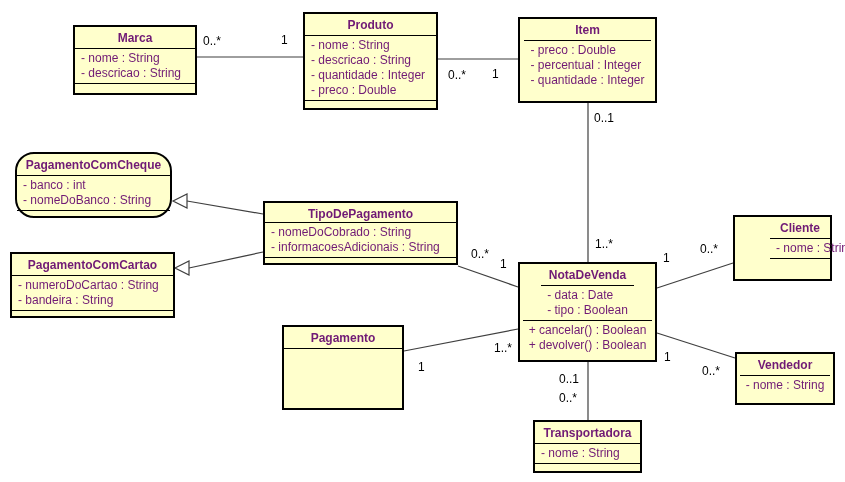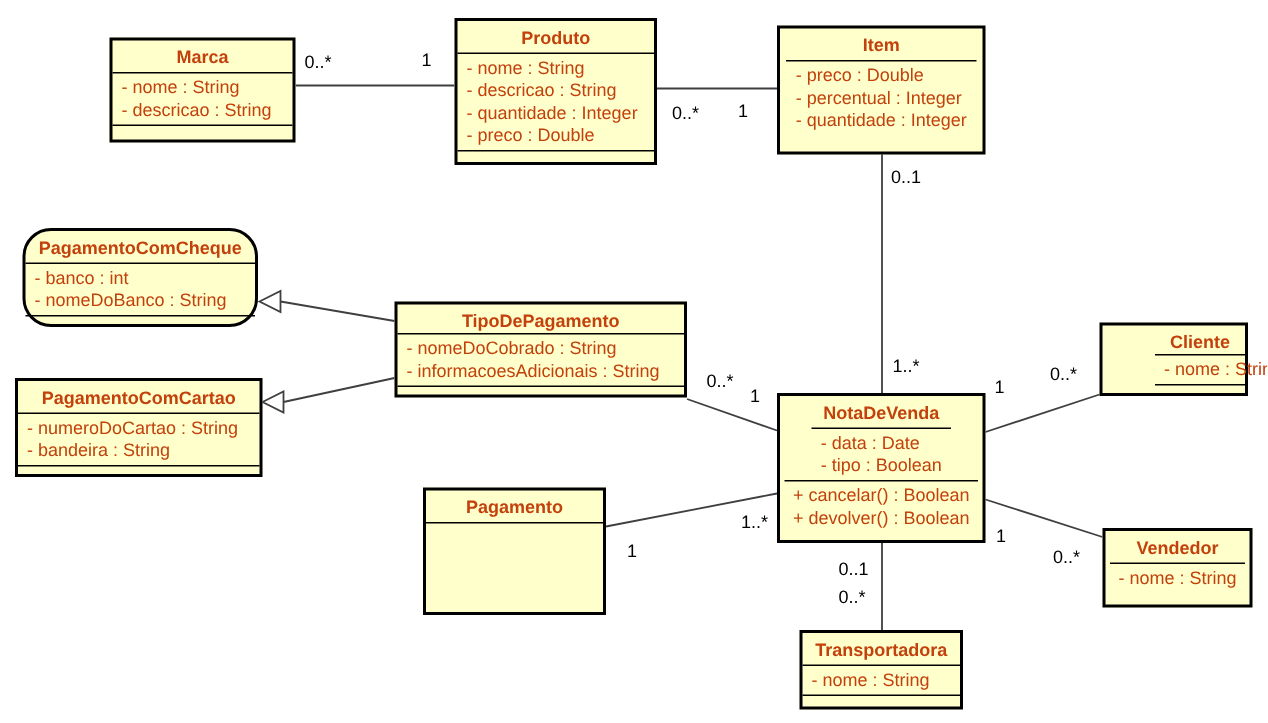--- a/index.html
+++ b/index.html
@@ -20,21 +20,21 @@
   .connections{
     position:absolute;left:0;top:0;z-index:0;
   }
   .conn{stroke:var(--connector);stroke-width:1.2;fill:none;}
   .arrowhead{fill:#ffffff;stroke:var(--connector);stroke-width:1.2;}
   .uml-class{
     position:absolute;z-index:1;
     display:flex;flex-direction:column;
     background:var(--class-fill);
     border:2px solid var(--class-border);
-    font-size:12px;color:#c2410c;
+    font-size:12px;color:#701a75;
   }
   .uml-title{
     font-weight:bold;text-align:center;
     padding:4px 3px 3px 3px;line-height:14px;
     white-space:nowrap;overflow:hidden;
   }
   .uml-members{
     border-top:1px solid var(--class-border);
     padding:2px 0 2px 0;
   }
@@ -137,21 +137,21 @@
         <div class="member">+ cancelar() : Boolean</div>
         <div class="member">+ devolver() : Boolean</div>
       </div>
   </div>
 
   <div class="uml-class" style="left:282px;top:325px;width:122px;height:85px;">
     <div class="uml-title">Pagamento</div>
     <div class="uml-members uml-methods"></div>
   </div>
 
-  <div class="uml-class" style="left:733px;top:215px;width:99px;height:49px;padding-left:35px;">
+  <div class="uml-class" style="left:733px;top:215px;width:99px;height:66px;padding-left:35px;">
     <div class="uml-title">Cliente</div>
     <div class="uml-members">
         <div class="member">- nome : String</div>
       </div>
     <div class="uml-members uml-methods"></div>
   </div>
 
   <div class="uml-class" style="left:735px;top:352px;width:100px;height:53px;align-items:center;">
     <div class="uml-title">Vendedor</div>
     <div class="uml-members">

